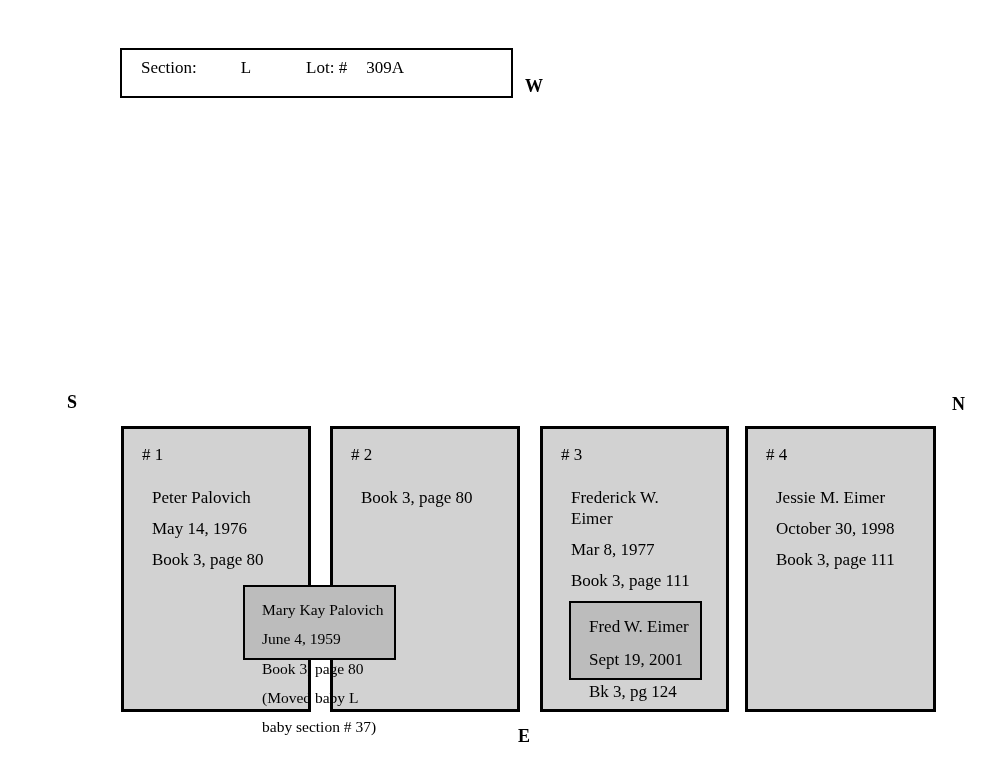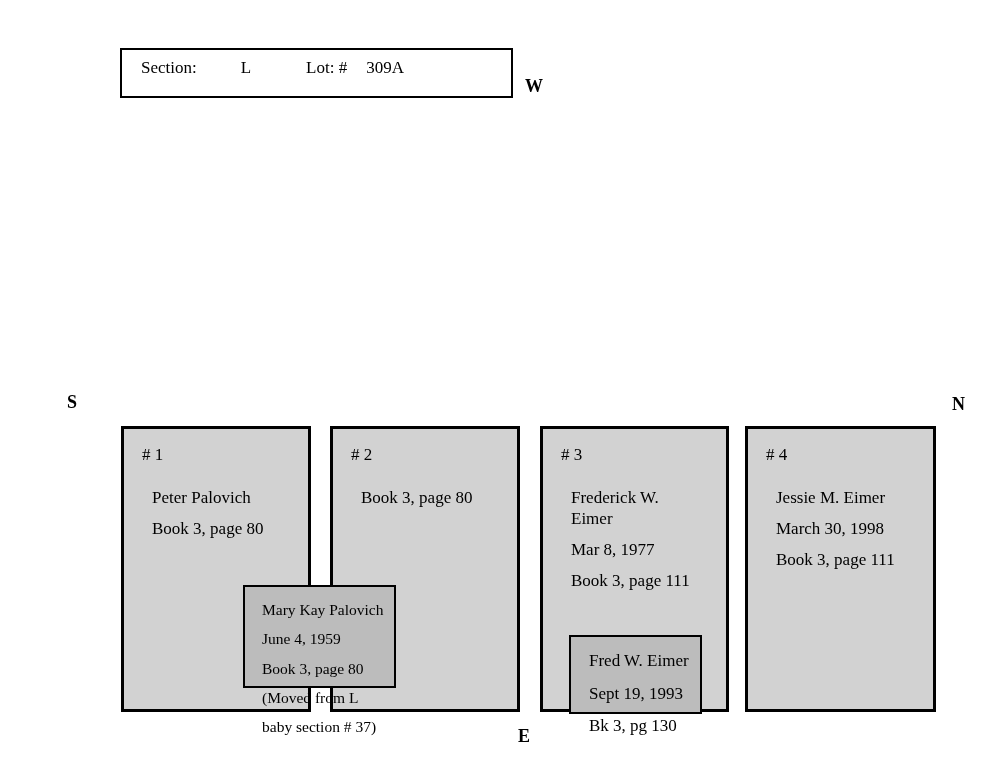--- a/index.html
+++ b/index.html
@@ -58,27 +58,27 @@
 
   
   .marker {
     position: absolute;
     border: 2px solid #000;
     background: #bcbcbc;
     z-index: 5;
   }
   .marker-mary {
     left: 213px; top: 555px;
-    width: 153px; height: 103px;
+    width: 153px; height: 75px;
     padding: 3px 0 0 7px;
     font-size: 15.5px;
     line-height: 19.3px;
   }
   .marker-fred {
-    left: 539px; top: 605px;
+    left: 539px; top: 571px;
     width: 133px; height: 79px;
     padding: 3px 0 0 8px;
     font-size: 17px;
     line-height: 22.5px;
   }
 </style>
 </head>
 <body>
 
 <div class="header-box">
@@ -87,20 +87,21 @@
 
 <div class="compass compass-w">W</div>
 <div class="compass compass-s">S</div>
 <div class="compass compass-n">N</div>
 <div class="compass compass-e">E</div>
 
 <div class="plot plot-1">
   <span class="plot-number"># 1</span>
   <div class="plot-info">
     <div>Peter Palovich</div>
+    <div>May 14, 1976</div>
     <div>Book 3, page 80</div>
   </div>
 </div>
 
 <div class="plot plot-2">
   <span class="plot-number"># 2</span>
   <div class="plot-info">
     <div>Book 3, page 80</div>
   </div>
 </div>
@@ -111,30 +112,30 @@
     <div>Frederick W. Eimer</div>
     <div>Mar 8, 1977</div>
     <div>Book 3, page 111</div>
   </div>
 </div>
 
 <div class="plot plot-4">
   <span class="plot-number"># 4</span>
   <div class="plot-info">
     <div>Jessie M. Eimer</div>
-    <div>March 30, 1998</div>
+    <div>October 30, 1998</div>
     <div>Book 3, page 111</div>
   </div>
 </div>
 
 <div class="marker marker-mary">
   <div>Mary Kay Palovich</div>
   <div>June 4, 1959</div>
   <div>Book 3, page 80</div>
-  <div>(Moved from L</div>
+  <div>(Moved baby L</div>
   <div>baby section # 37)</div>
 </div>
 
 <div class="marker marker-fred">
   <div>Fred W. Eimer</div>
-  <div>Sept 19, 1993</div>
-  <div>Bk 3, pg 130</div>
+  <div>Sept 19, 2001</div>
+  <div>Bk 3, pg 124</div>
 </div>
 
 </body></html>

